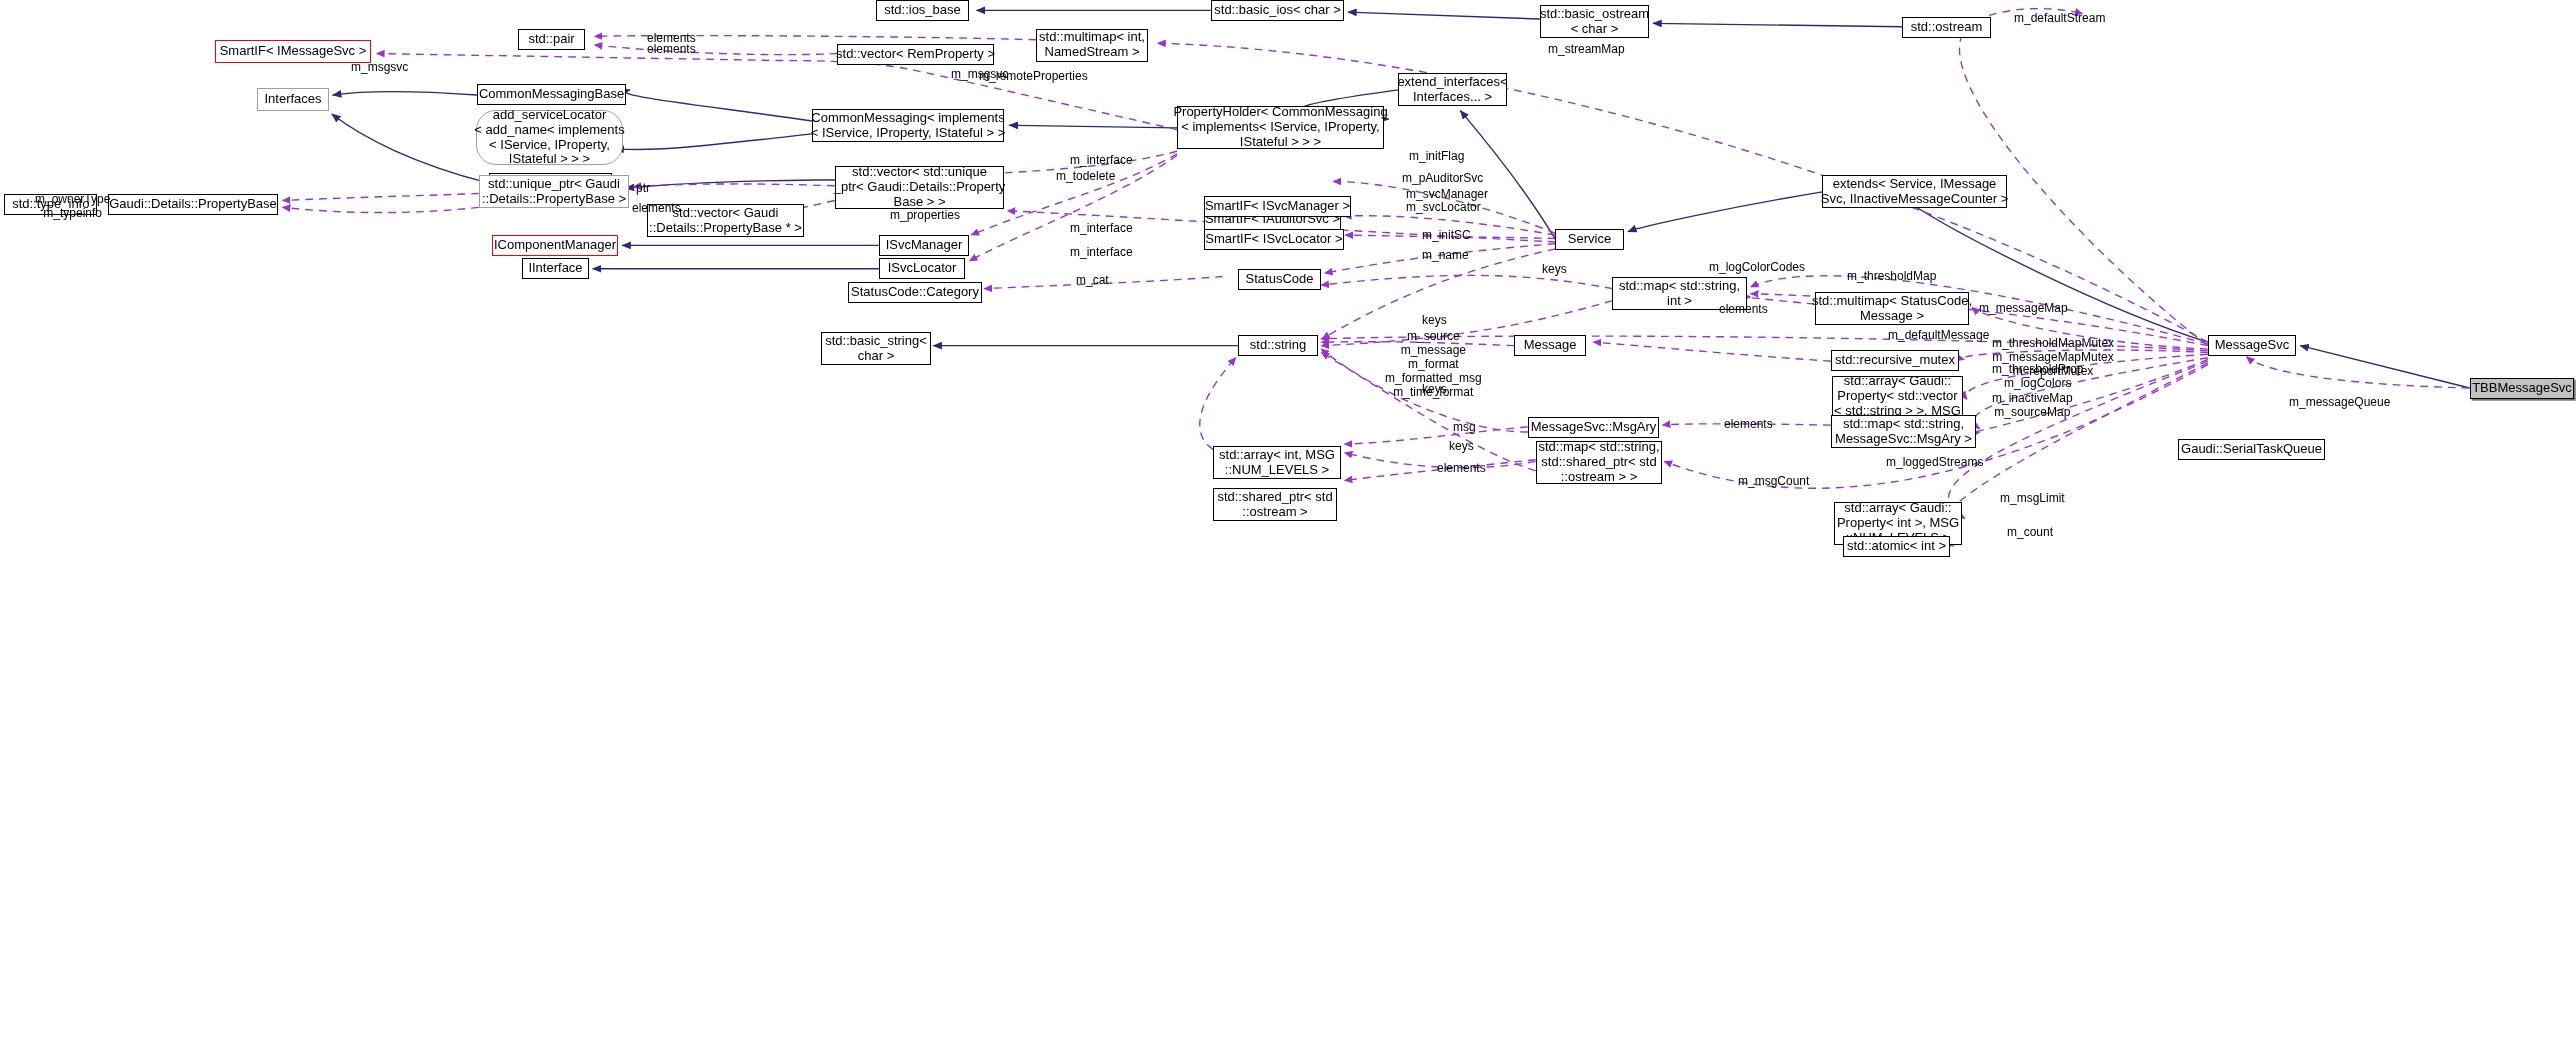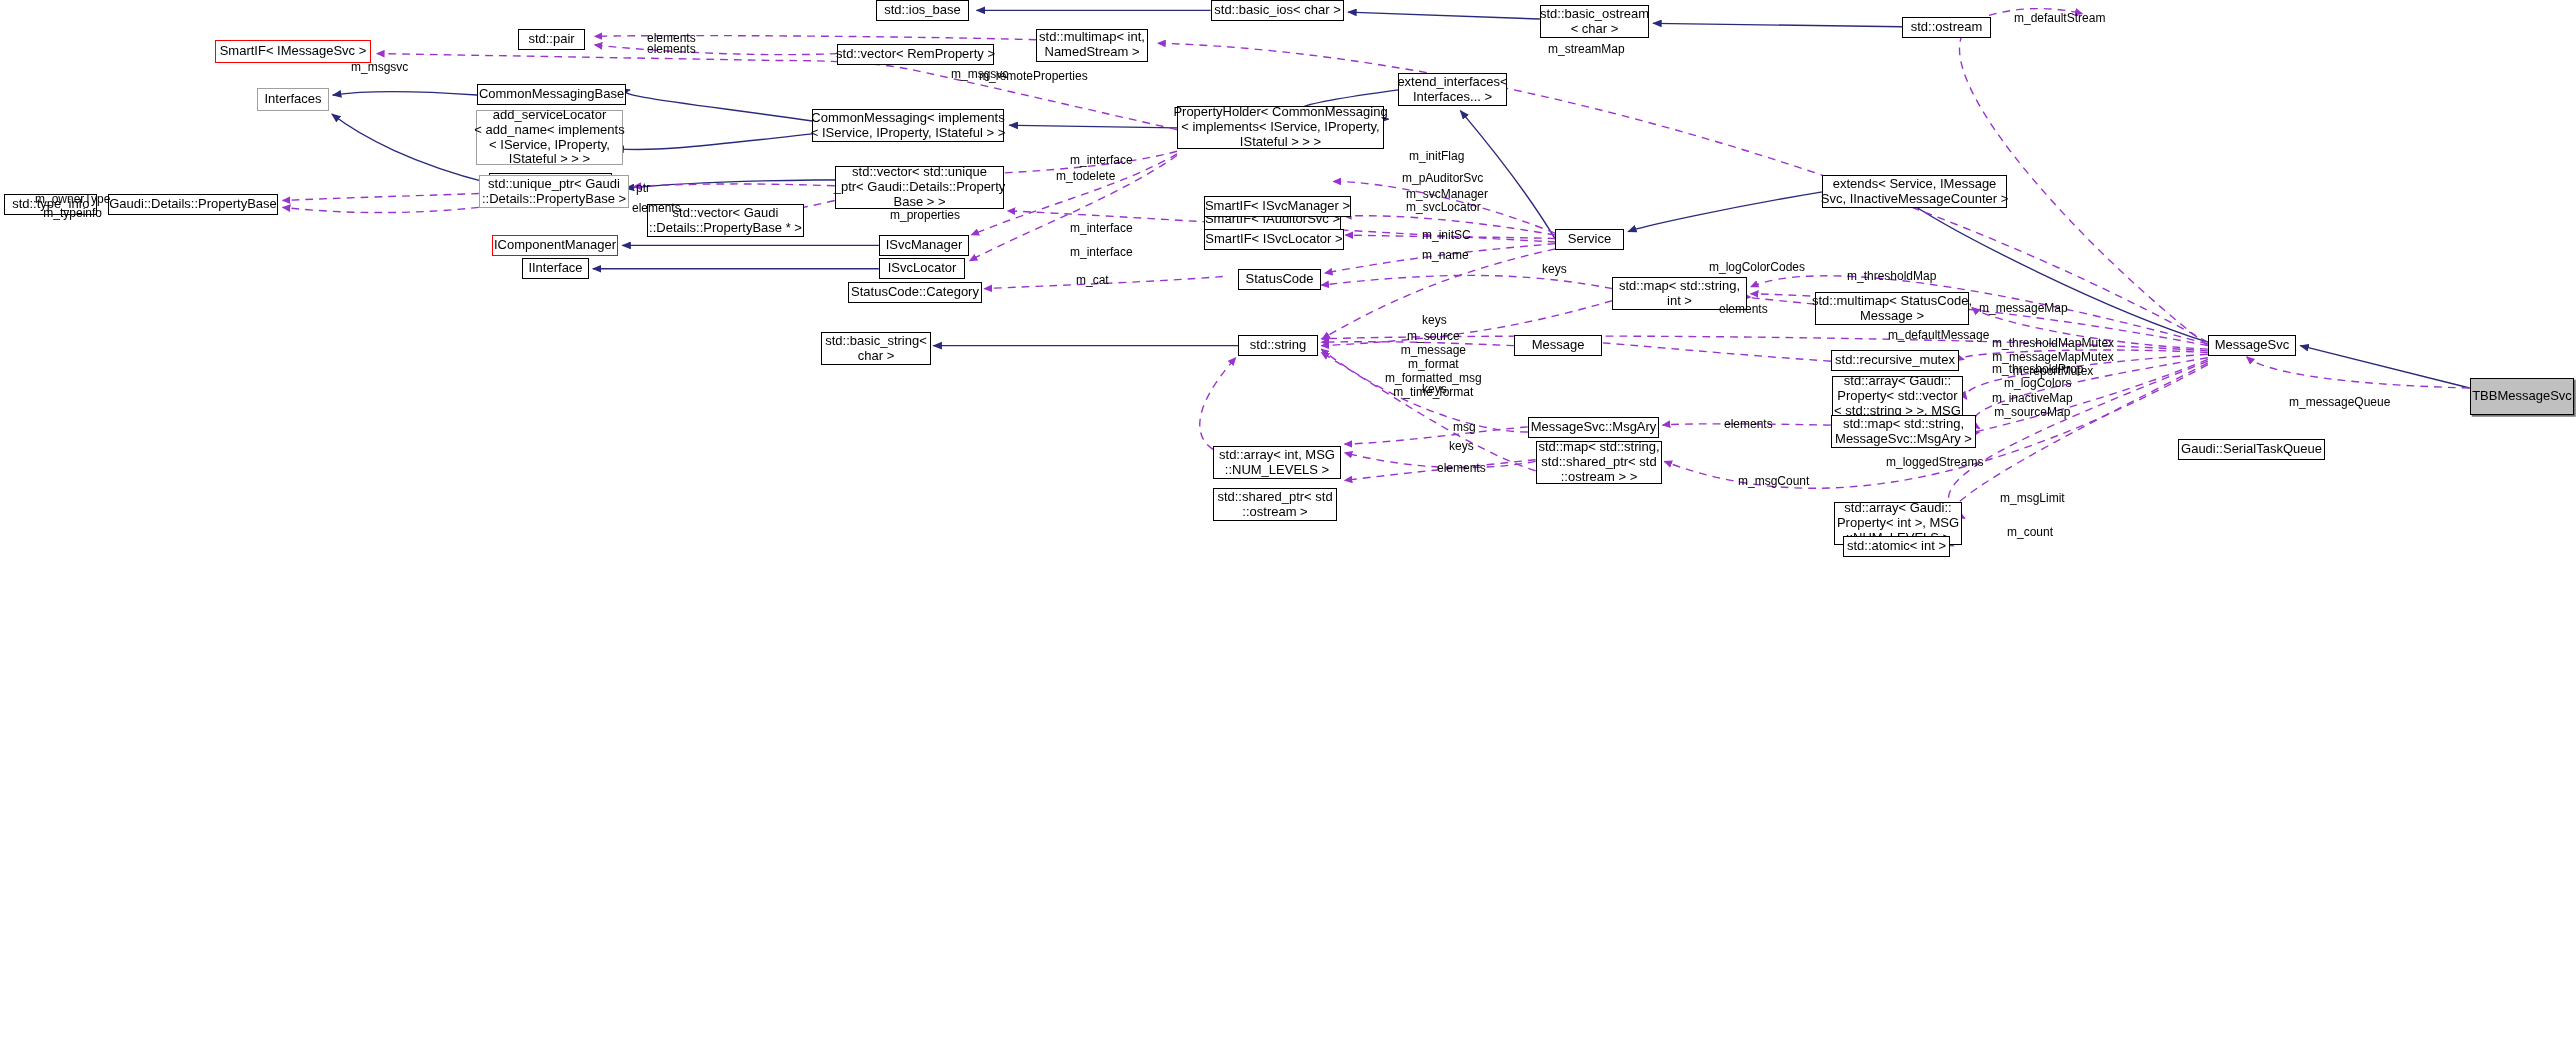--- a/index.html
+++ b/index.html
@@ -136,21 +136,21 @@
     <div class="node plain" style="left: 1902px; top: 17.3px; width: 89px; height: 21px;">std::ostream</div>
     <div class="node plain" style="left: 518px; top: 28.5px; width: 67px; height: 21px;">std::pair</div>
     <div class="node plain" style="left: 1036px; top: 28.5px; width: 112px; height: 33px;">std::multimap&lt; int,
 NamedStream &gt;</div>
     <div class="node plain" style="left: 837px; top: 44px; width: 157px; height: 21px;">std::vector&lt; RemProperty &gt;</div>
     <div class="node red" style="left: 215px; top: 40px; width: 156px; height: 22.5px;">SmartIF&lt; IMessageSvc &gt;</div>
     <div class="node plain" style="left: 1398px; top: 73px; width: 109px; height: 33px;">extend_interfaces&lt;
 Interfaces... &gt;</div>
     <div class="node light" style="left: 257px; top: 88px; width: 72px; height: 22.5px;">Interfaces</div>
     <div class="node plain" style="left: 477px; top: 84px; width: 149px; height: 21px;">CommonMessagingBase</div>
-    <div class="node light" style="left: 476px; top: 110px; width: 147px; height: 55px;">add_serviceLocator
+    <div class="node light" style="left: 476px; top: 110px; width: 147px; height: 55px; border-radius: 20px;">add_serviceLocator
 &lt; add_name&lt; implements
 &lt; IService, IProperty,
 IStateful &gt; &gt; &gt;</div>
     <div class="node plain" style="left: 812px; top: 109px; width: 192px; height: 33px;">CommonMessaging&lt; implements
 &lt; IService, IProperty, IStateful &gt; &gt;</div>
     <div class="node plain" style="left: 1177px; top: 106px; width: 207px; height: 43px;">PropertyHolder&lt; CommonMessaging
 &lt; implements&lt; IService, IProperty,
 IStateful &gt; &gt; &gt;</div>
     <div class="node plain" style="left: 489px; top: 173px; width: 123px; height: 33px;">extend_interfaces&lt;
 IService, IAuditor &gt;</div>
@@ -177,28 +177,28 @@
     <div class="node plain" style="left: 879px; top: 258px; width: 86px; height: 21px;">ISvcLocator</div>
     <div class="node plain" style="left: 1238px; top: 269px; width: 83px; height: 21px;">StatusCode</div>
     <div class="node plain" style="left: 848px; top: 282px; width: 134px; height: 21px;">StatusCode::Category</div>
     <div class="node plain" style="left: 1612px; top: 277px; width: 135px; height: 33px;">std::map&lt; std::string,
 int &gt;</div>
     <div class="node plain" style="left: 1815px; top: 292px; width: 154px; height: 33px;">std::multimap&lt; StatusCode,
 Message &gt;</div>
     <div class="node plain" style="left: 821px; top: 332px; width: 110px; height: 33px;">std::basic_string&lt;
 char &gt;</div>
     <div class="node plain" style="left: 1238px; top: 335px; width: 80px; height: 21px;">std::string</div>
-    <div class="node plain" style="left: 1514px; top: 335px; width: 88px; height: 21px;">Message</div>
+    <div class="node plain" style="left: 1514px; top: 335px; width: 72px; height: 21px;">Message</div>
     <div class="node plain" style="left: 1831px; top: 350px; width: 128px; height: 21px;">std::recursive_mutex</div>
     <div class="node plain" style="left: 2208px; top: 335px; width: 88px; height: 21px;">MessageSvc</div>
     <div class="node plain" style="left: 1832px; top: 376px; width: 131px; height: 55px;">std::array&lt; Gaudi::
 Property&lt; std::vector
 &lt; std::string &gt; &gt;, MSG
 ::NUM_LEVELS &gt;</div>
-    <div class="node gray" style="left: 2470px; top: 378px; width: 104px; height: 37px;">TBBMessageSvc</div>
+    <div class="node gray" style="left: 2470px; top: 378px; width: 104px; height: 21px;">TBBMessageSvc</div>
     <div class="node plain" style="left: 1528px; top: 417px; width: 131px; height: 21px;">MessageSvc::MsgAry</div>
     <div class="node plain" style="left: 1831px; top: 415px; width: 145px; height: 33px;">std::map&lt; std::string,
 MessageSvc::MsgAry &gt;</div>
     <div class="node plain" style="left: 1213px; top: 436px; width: 128px; height: 33px; margin-top: 10px;">std::array&lt; int, MSG
 ::NUM_LEVELS &gt;</div>
     <div class="node plain" style="left: 1536px; top: 441px; width: 126px; height: 43px;">std::map&lt; std::string,
 std::shared_ptr&lt; std
 ::ostream &gt; &gt;</div>
     <div class="node plain" style="left: 2178px; top: 439px; width: 147px; height: 21px;">Gaudi::SerialTaskQueue</div>
     <div class="node plain" style="left: 1213px; top: 488px; width: 124px; height: 33px;">std::shared_ptr&lt; std

